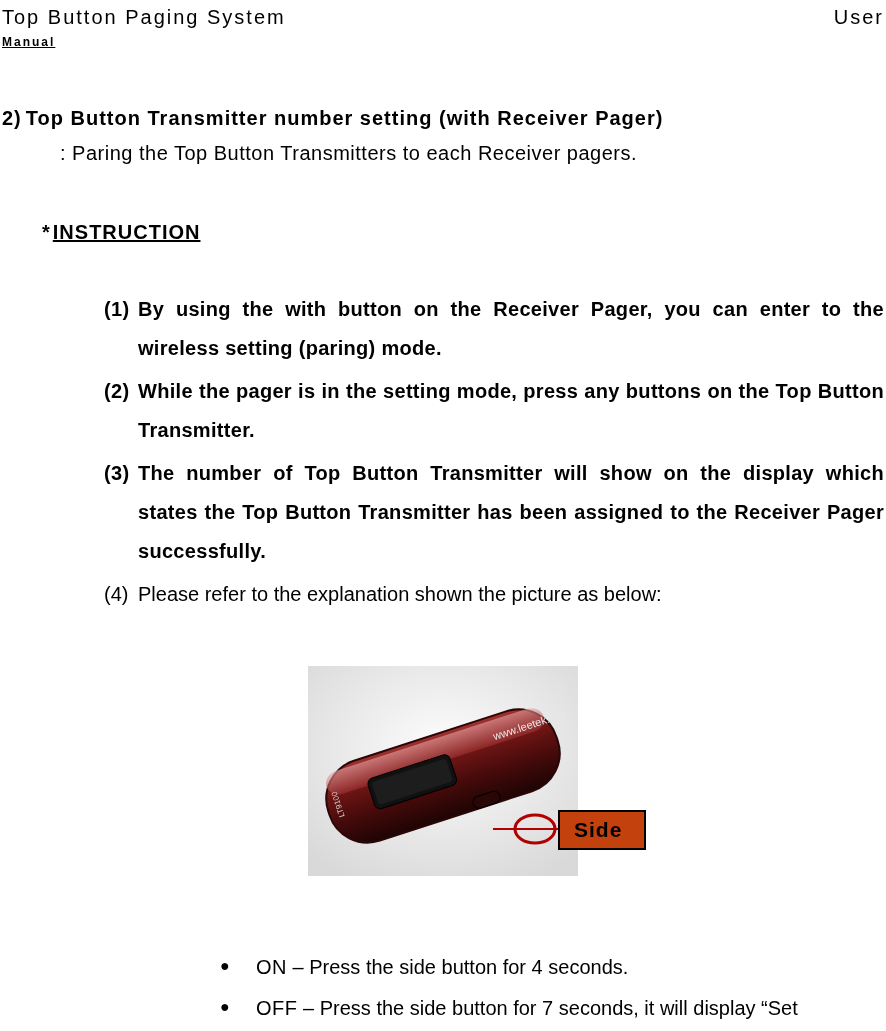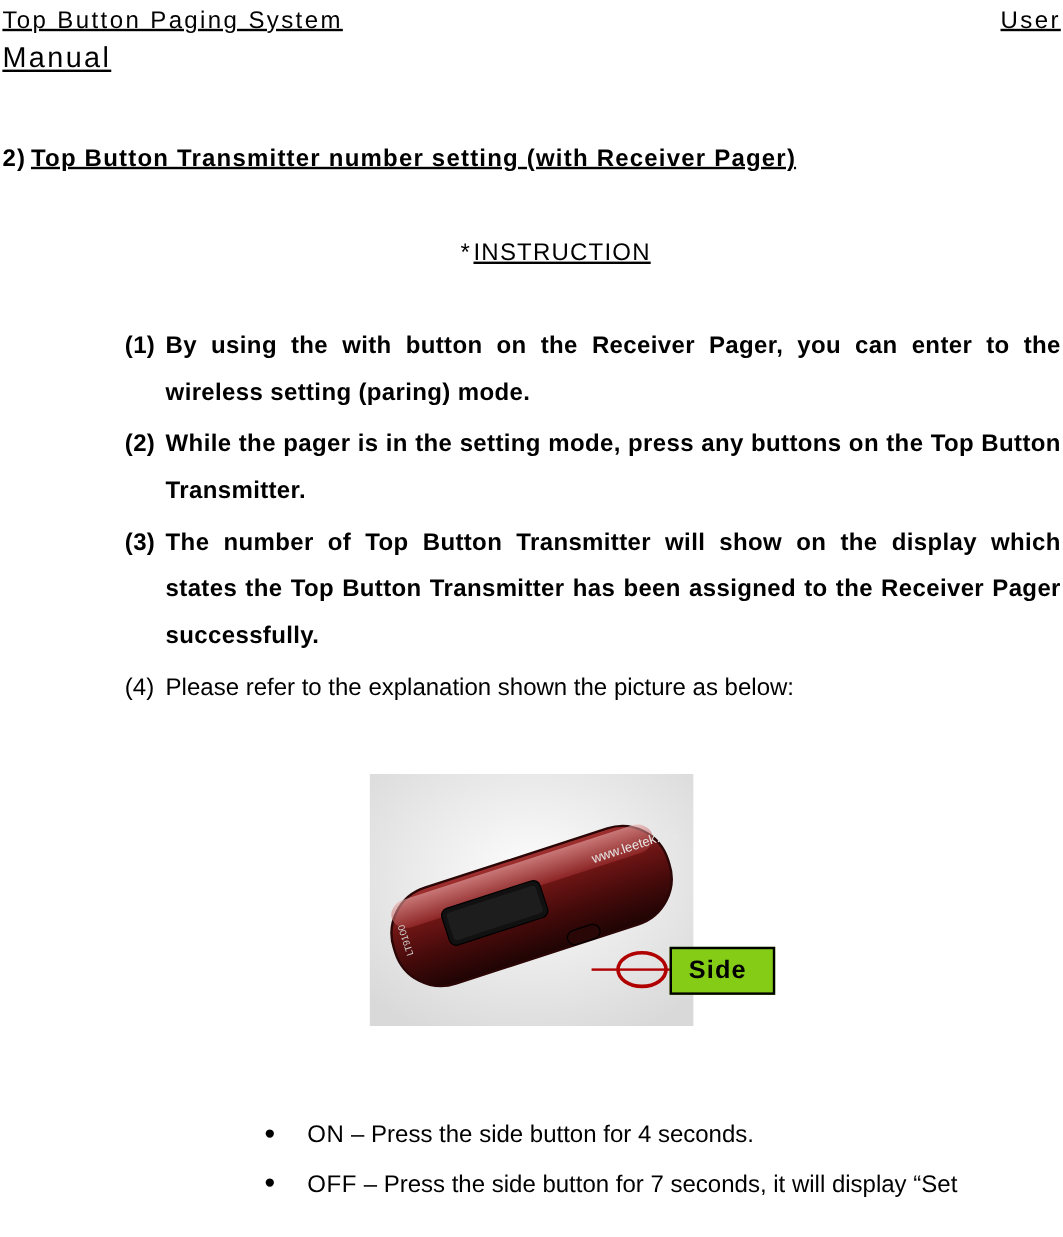--- a/index.html
+++ b/index.html
@@ -14,54 +14,52 @@
     min-height: 1031px;
     box-sizing: border-box;
     padding: 6px 2px 0 2px;
     position: relative;
   }
   .running-head {
     font-size: 20px;
     letter-spacing: 2px;
     display: flex;
     justify-content: space-between;
-    text-decoration: underline;
   }
   .running-head-2 {
-    font-size: 24px;
+    font-size: 12px;
     letter-spacing: 2px;
     text-decoration: underline;
     margin-top: 6px;
+    font-weight: bold;
   }
   .section-head {
     margin-top: 58px;
     font-size: 20px;
     font-weight: bold;
     letter-spacing: 1px;
   }
   .section-head .num {
     text-decoration: none;
     margin-right: 4px;
   }
   .section-head .title {
-    text-decoration: underline;
   }
   .section-desc {
     margin-top: 12px;
     margin-left: 58px;
     font-size: 20px;
     letter-spacing: 0.5px;
   }
   .instr-head {
     margin-top: 56px;
     margin-left: 40px;
     font-size: 20px;
-    font-weight: normal;
+    font-weight: bold;
     letter-spacing: 1px;
-    text-align: center;
   }
   .instr-head .star {
     text-decoration: none;
     margin-right: 2px;
   }
   .instr-head .label {
     text-decoration: underline;
   }
   .ol-block {
     margin-top: 46px;
@@ -99,21 +97,21 @@
   }
   .callout-box {
     position: absolute;
     top: 144px;
     left: 556px;
     border: 2px solid #000;
     padding: 6px 22px 6px 14px;
     font-weight: bold;
     font-size: 21px;
     letter-spacing: 1px;
-    background: #84cc16;
+    background: #c2410c;
   }
   .bullets {
     margin-top: 62px;
     margin-left: 218px;
     font-size: 20px;
   }
   .bullet-item {
     display: flex;
     line-height: 1.95;
     text-align: justify;
@@ -131,20 +129,21 @@
 
   <div class="running-head">
     <span>Top  Button  Paging  System</span>
     <span>User</span>
   </div>
   <div class="running-head-2">Manual</div>
 
   <div class="section-head">
     <span class="num">2)</span><span class="title">Top Button Transmitter number setting (with Receiver Pager)</span>
   </div>
+  <div class="section-desc">: Paring the Top Button Transmitters to each Receiver pagers.</div>
 
   <div class="instr-head">
     <span class="star">*</span><span class="label">INSTRUCTION</span>
   </div>
 
   <div class="ol-block">
     <div class="ol-item bold">
       <span class="num">(1)</span>
       <span class="txt">By using the with button on the Receiver Pager, you can enter to the wireless setting (paring) mode.</span>
     </div>

